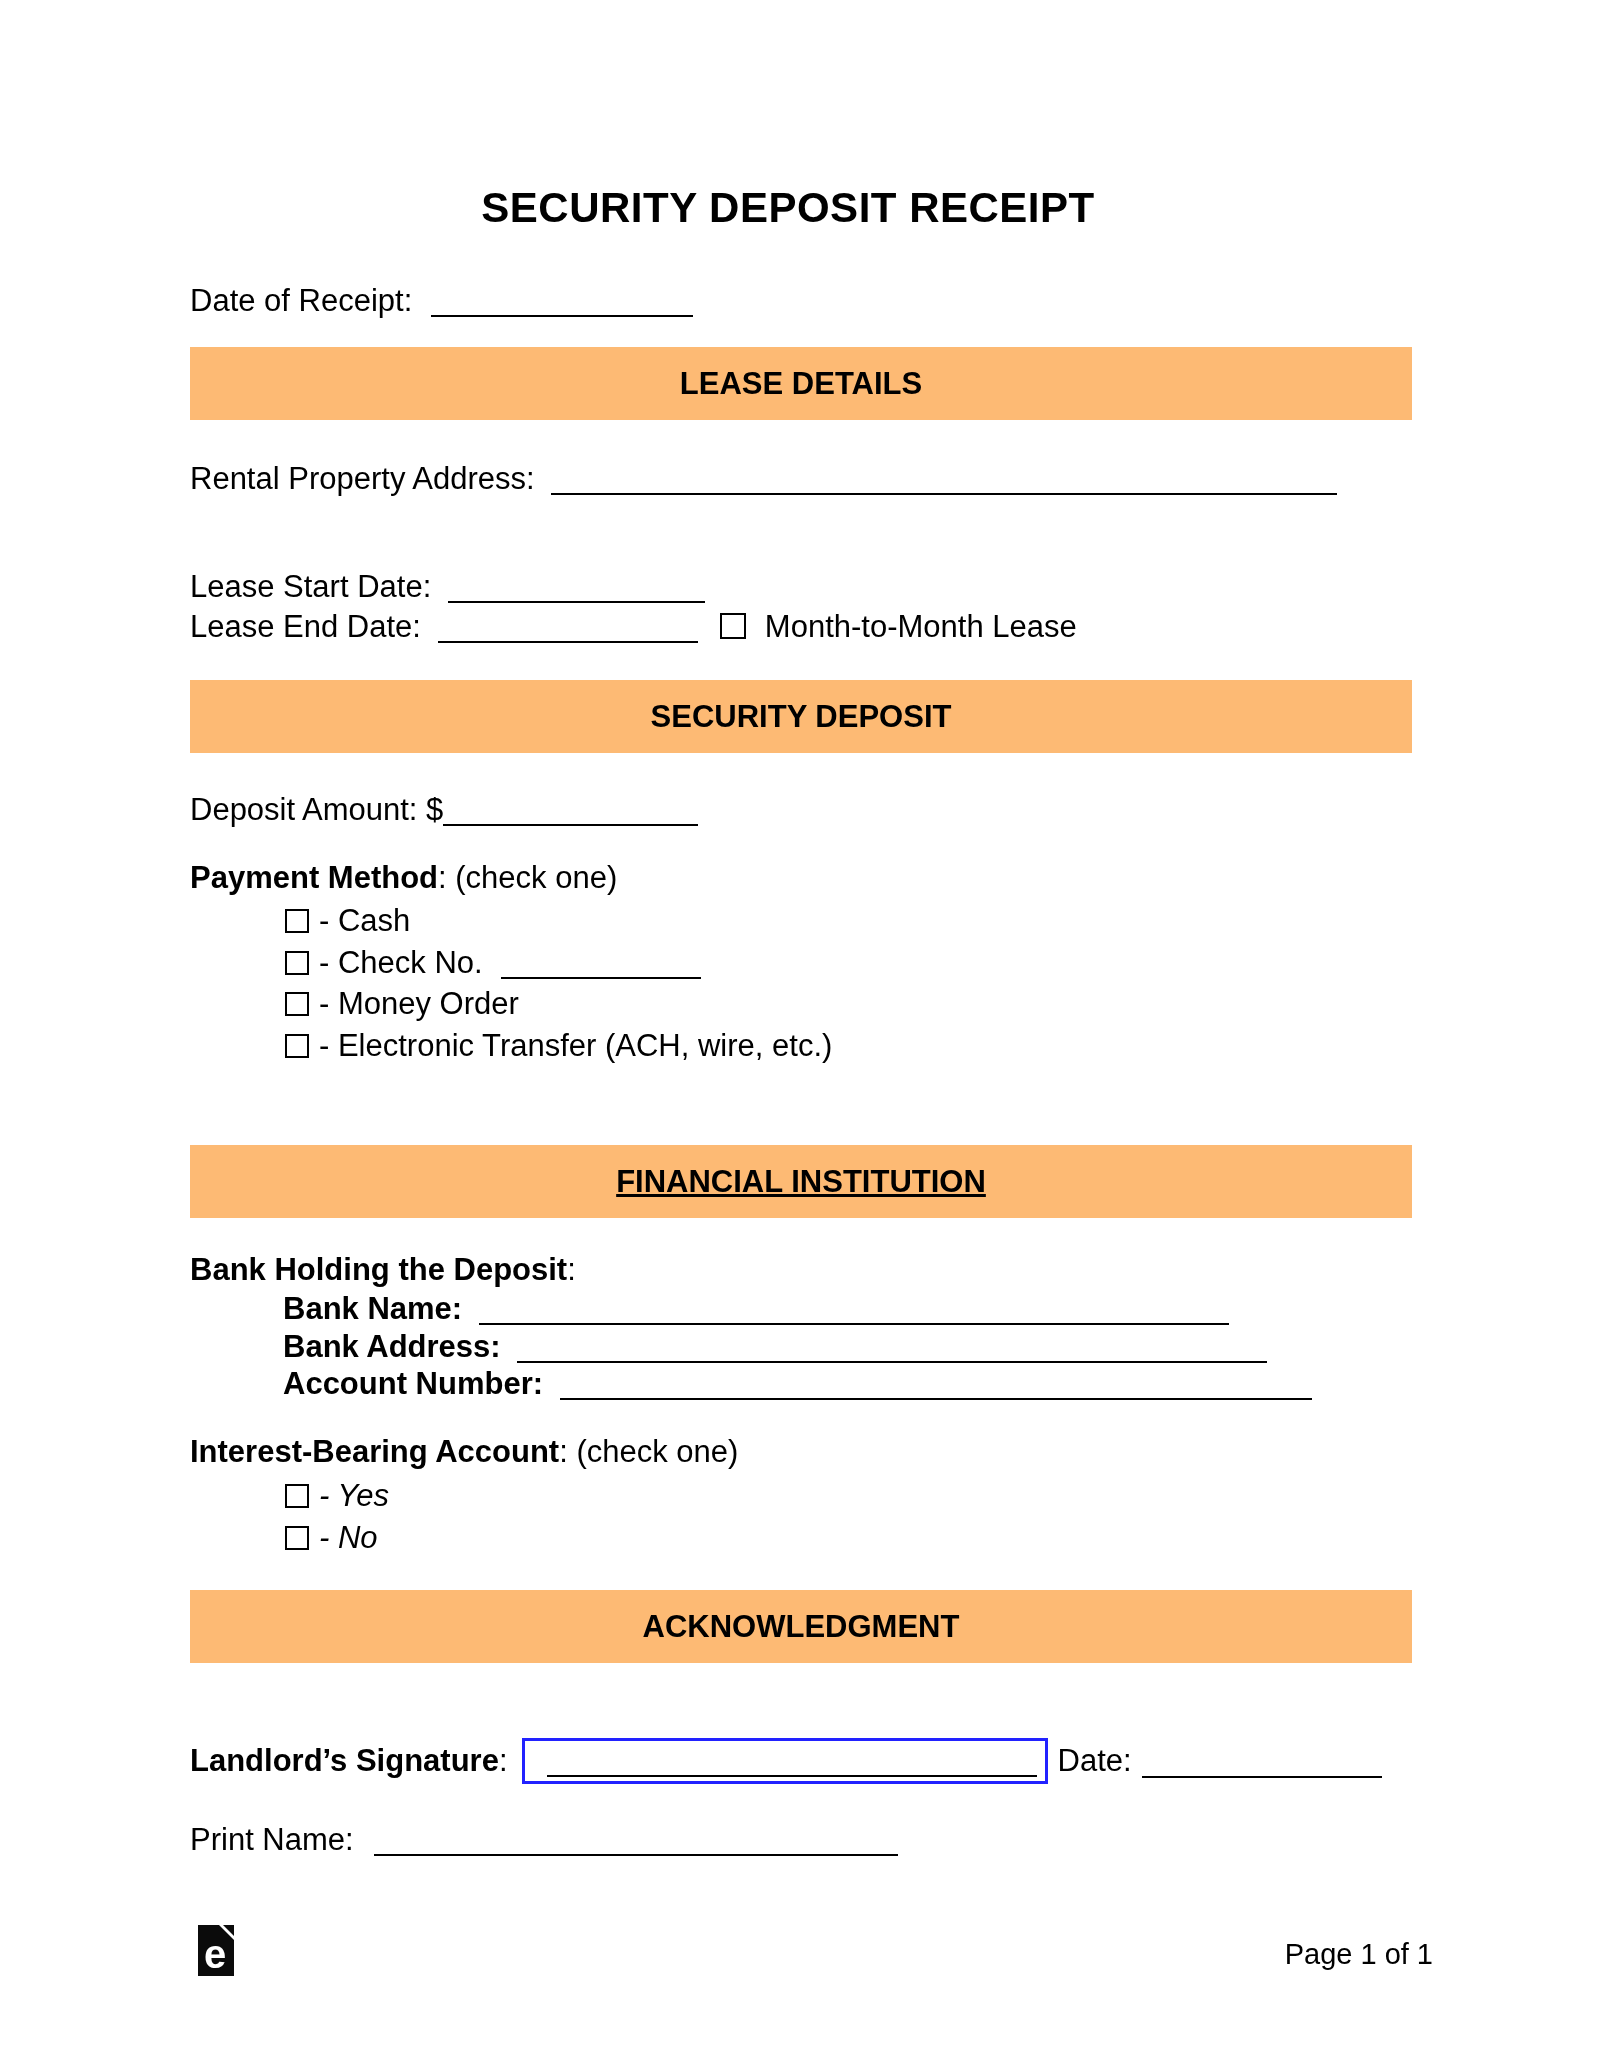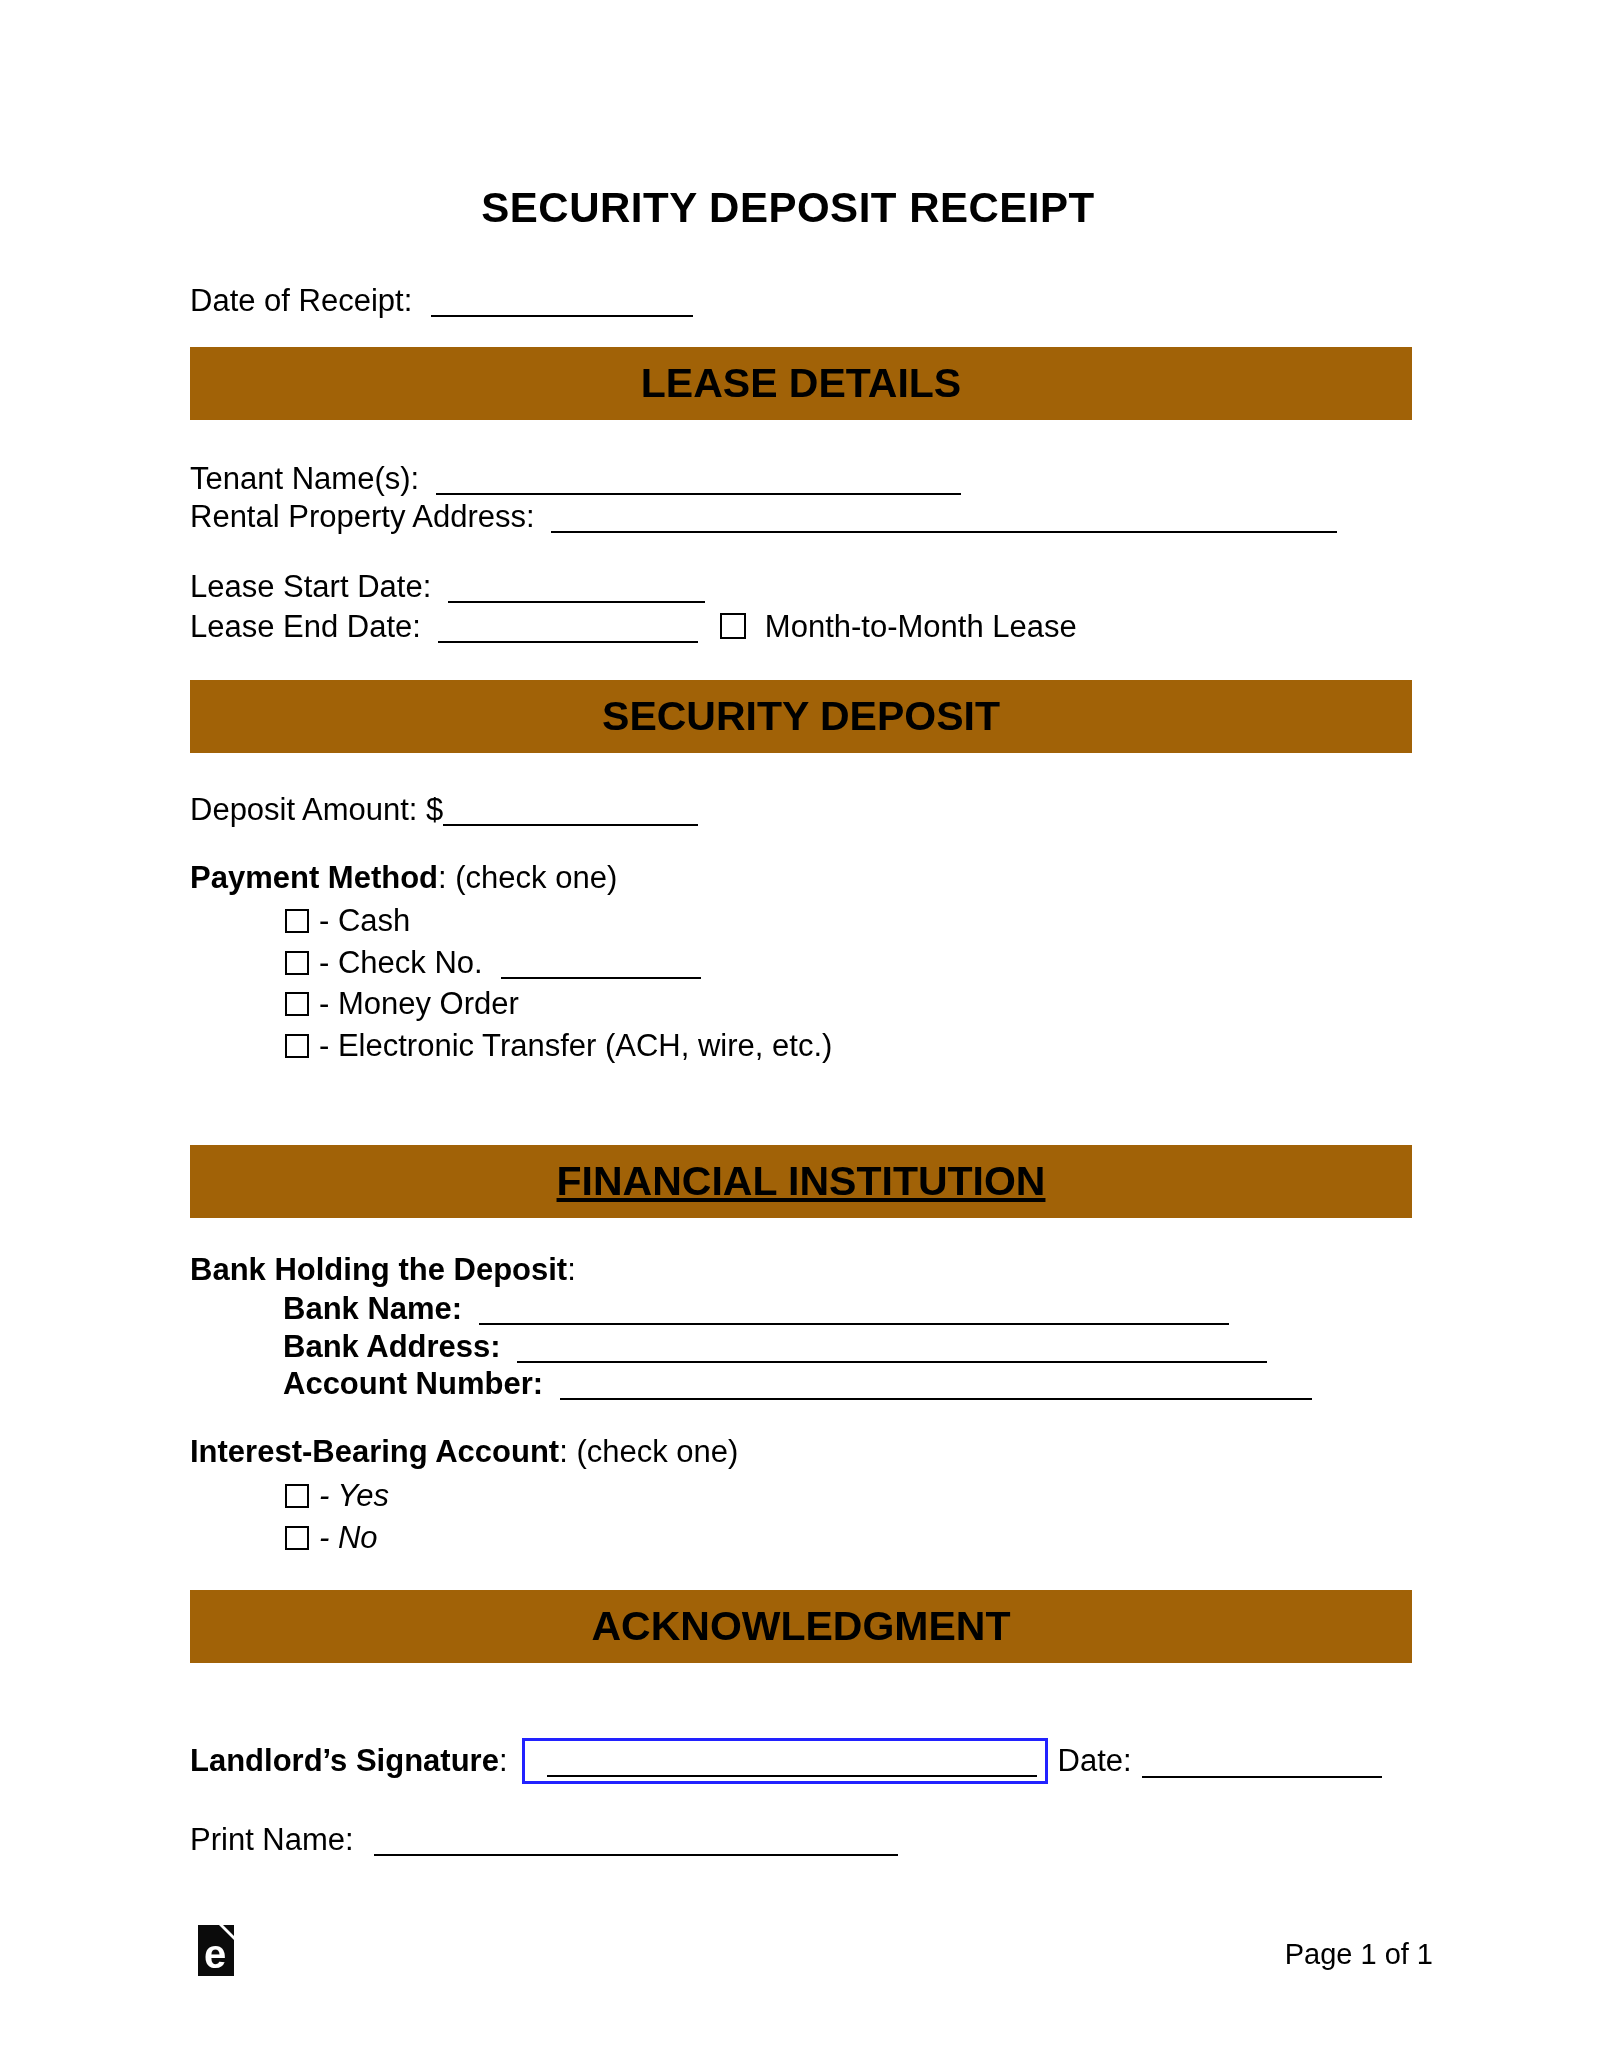--- a/index.html
+++ b/index.html
@@ -14,23 +14,23 @@
   }
   .abs{position:absolute;}
   .title{
     left:0;right:0;top:184px;
     text-align:center;
     font-size:42px;font-weight:bold;
     letter-spacing:0.5px;
   }
   .band{
     left:190px;width:1222px;height:73px;
-    background:#a16207;
+    background:#fdba74;
     display:flex;align-items:center;justify-content:center;
-    font-weight:bold;font-size:41px;
+    font-weight:bold;font-size:31px;
   }
   .line-row{left:190px;white-space:nowrap;}
   .uline{
     display:inline-block;
     height:1em;
     border-bottom:2.5px solid #000;
     vertical-align:-6px;
   }
   .cb{
     display:inline-block;
@@ -73,24 +73,20 @@
   <div class="abs line-row" style="top:283px;">
     <span>Date of Receipt:</span>
     <span class="uline" style="width:262px;margin-left:10px;"></span>
   </div>
 
   <div class="abs band" style="top:347px;">
     <span>LEASE DETAILS</span>
   </div>
 
   <div class="abs line-row" style="top:460px;line-height:38px;">
-    <div>
-      <span>Tenant Name(s):</span>
-      <span class="uline" style="width:525px;margin-left:8px;"></span>
-    </div>
     <div>
       <span>Rental Property Address:</span>
       <span class="uline" style="width:786px;margin-left:8px;"></span>
     </div>
   </div>
 
   <div class="abs line-row" style="top:567px;line-height:40px;">
     <div>
       <span>Lease Start Date:</span>
       <span class="uline" style="width:257px;margin-left:8px;"></span>

